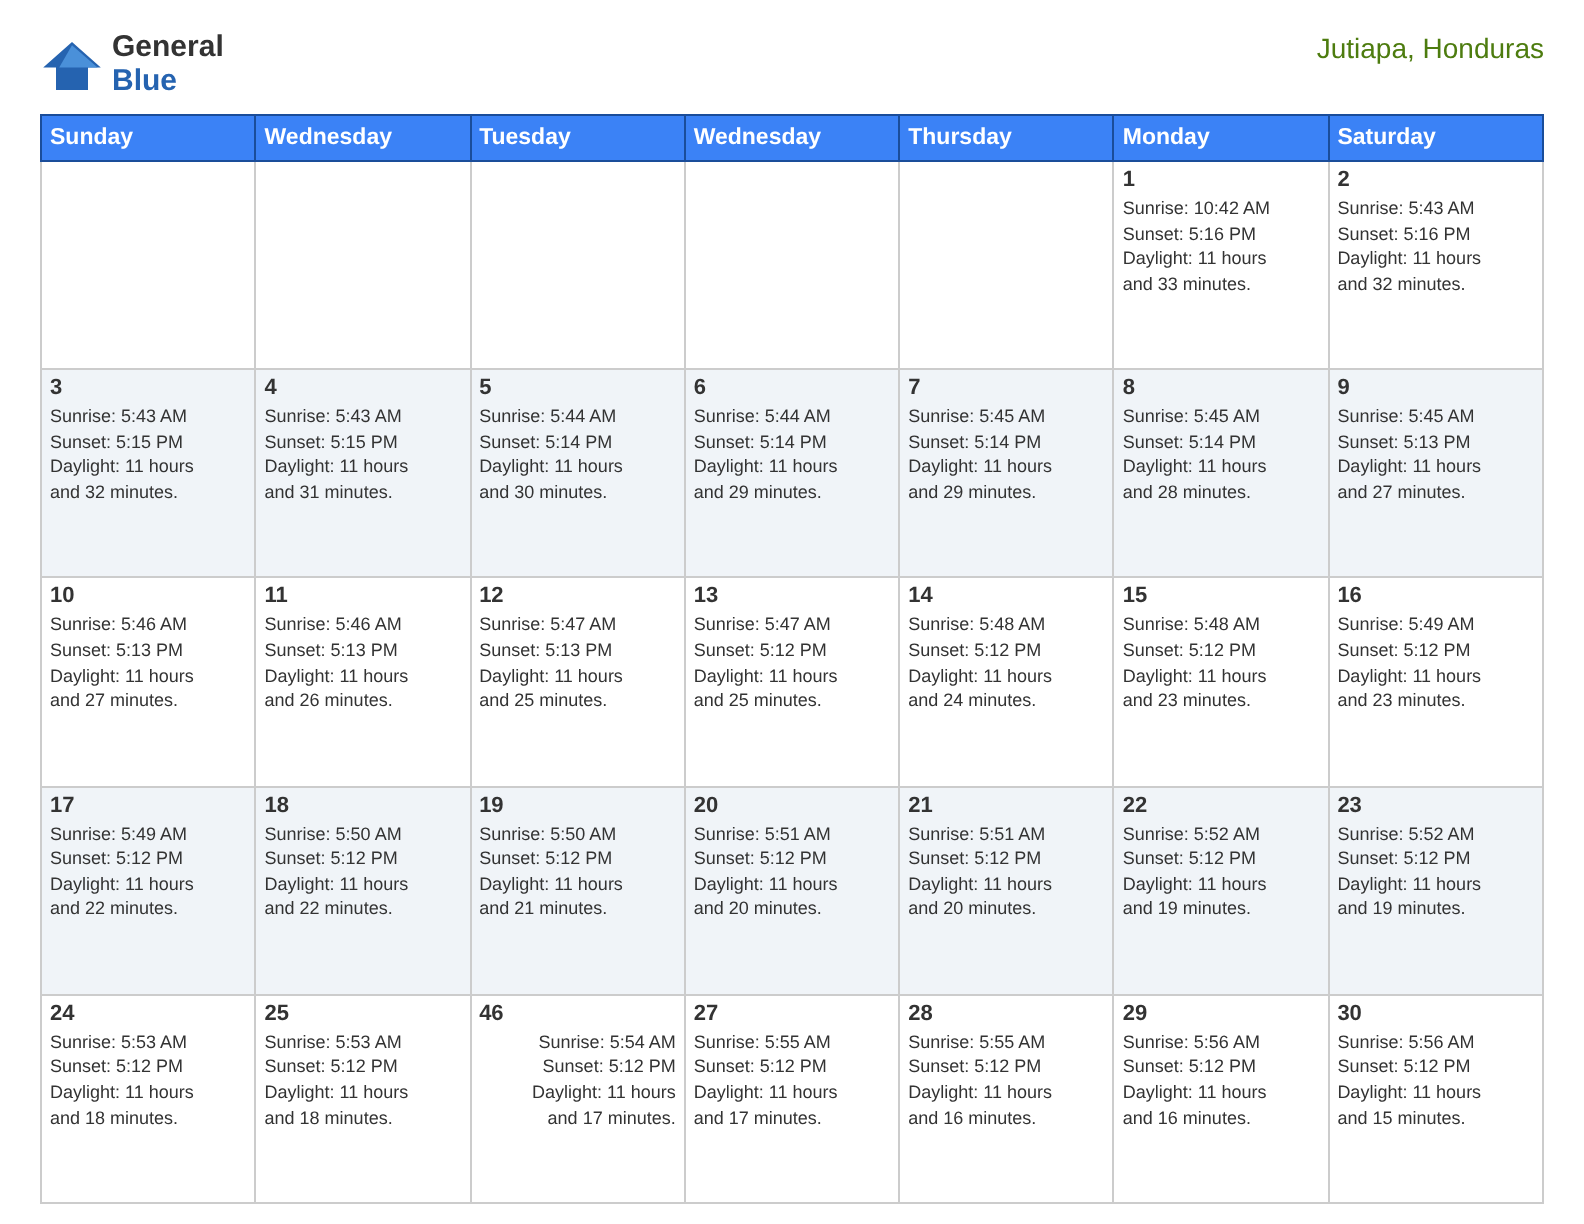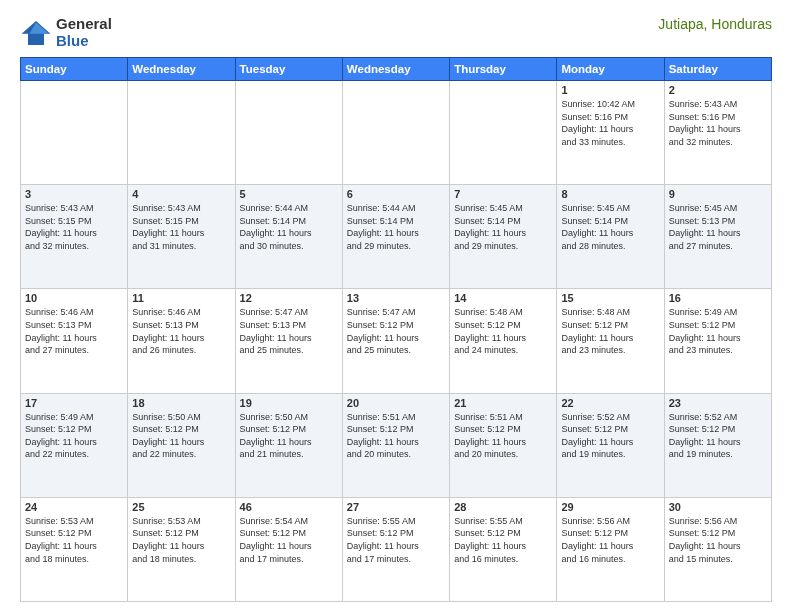--- a/index.html
+++ b/index.html
@@ -314,21 +314,21 @@
           </td>
           <td>
             <span class="day-num">25</span>
             <div class="day-info" style="white-space: pre-line;">Sunrise: 5:53 AM
 Sunset: 5:12 PM
 Daylight: 11 hours
 and 18 minutes.</div>
           </td>
           <td>
             <span class="day-num">46</span>
-            <div class="day-info" style="white-space: pre-line;">Sunrise: 5:54 AM
+            <div class="day-info" style="white-space: pre-line; text-align: right;">Sunrise: 5:54 AM
 Sunset: 5:12 PM
 Daylight: 11 hours
 and 17 minutes.</div>
           </td>
           <td>
             <span class="day-num">27</span>
             <div class="day-info" style="white-space: pre-line;">Sunrise: 5:55 AM
 Sunset: 5:12 PM
 Daylight: 11 hours
 and 17 minutes.</div>

